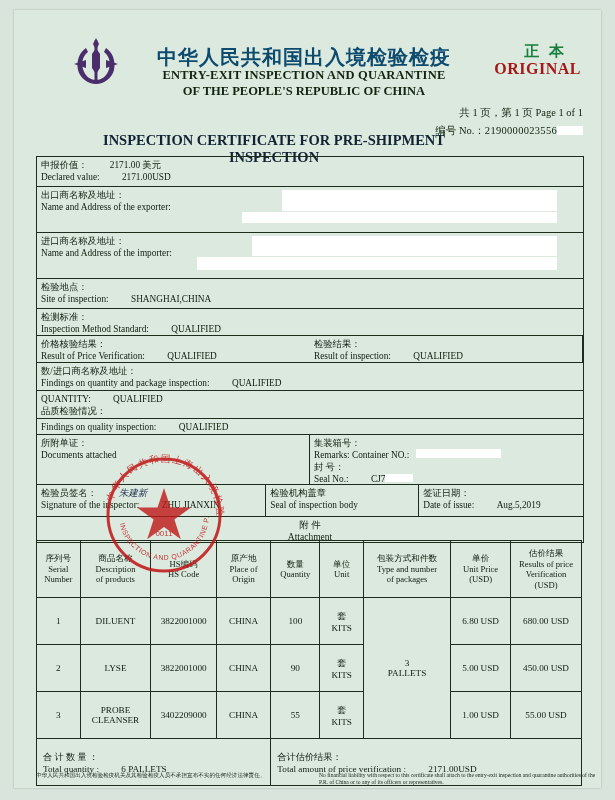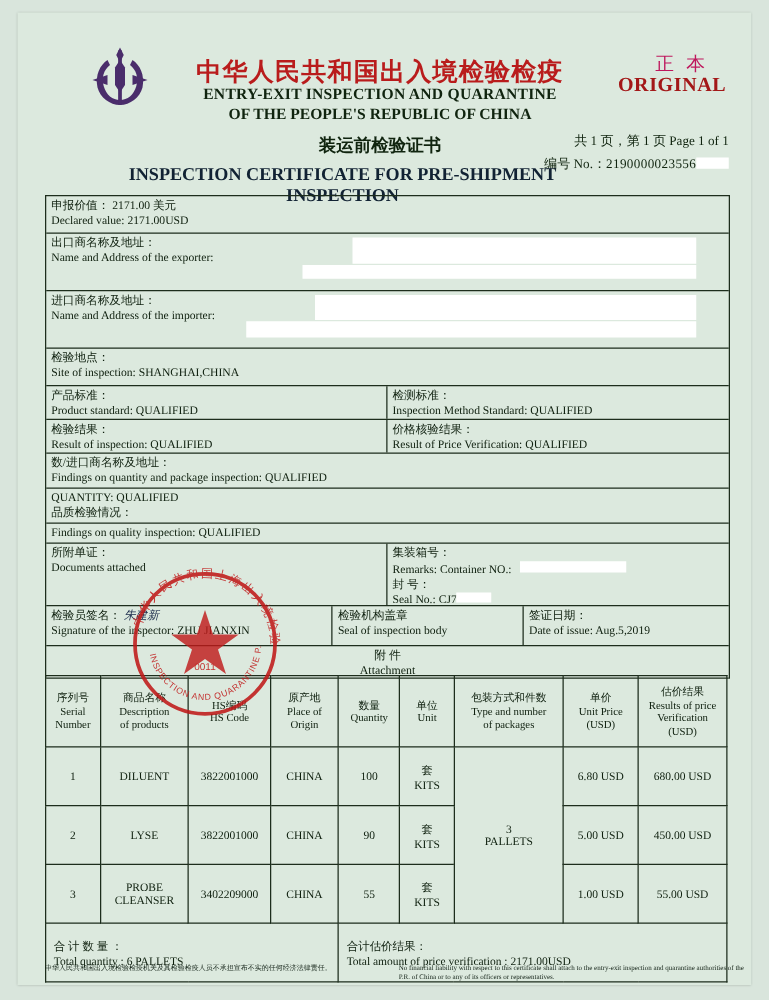--- a/index.html
+++ b/index.html
@@ -40,21 +40,21 @@
   }
   .title-cn {
     position: absolute;
     left: 120px;
     top: 34px;
     width: 340px;
     text-align: center;
     font-size: 20px;
     font-weight: bold;
     letter-spacing: 1px;
-    color: #b91c1c;
+    color: #0c4a6e;
   }
   .title-en1 {
     position: absolute;
     left: 120px;
     top: 58px;
     width: 340px;
     text-align: center;
     font-size: 12.5px;
     font-weight: bold;
     letter-spacing: 0.2px;
@@ -68,22 +68,22 @@
     text-align: center;
     font-size: 12.5px;
     font-weight: bold;
     color: #10240f;
   }
   .original-cn {
     position: absolute;
     right: 34px;
     top: 32px;
     font-size: 15px;
-    font-weight: normal;
-    color: #be185d;
+    font-weight: bold;
+    color: #15803d;
     letter-spacing: 3px;
   }
   .original-en {
     position: absolute;
     right: 20px;
     top: 50px;
     font-size: 16px;
     font-weight: bold;
     color: #a31818;
     letter-spacing: 0.5px;
@@ -149,21 +149,21 @@
     box-sizing: border-box;
   }
   .cell {
     padding: 2px 4px;
     box-sizing: border-box;
     position: relative;
   }
   .cell.vb { border-right: 1.1px solid #1d2d1c; }
   .lbl-cn { font-size: 9.3px; line-height: 12px; }
   .lbl-en { font-size: 9.3px; line-height: 12px; }
-  .inline-val { margin-left: 0; }
+  .inline-val { margin-left: 20px; }
   .whitebox {
     position: absolute;
     background: #ffffff;
   }
   
   .r-declared { height: 30px; }
   .r-exporter { height: 46px; }
   .r-importer { height: 46px; }
   .r-site { height: 30px; }
   .r-std { height: 27px; }
@@ -263,21 +263,20 @@
       <div class="title-en2">OF THE PEOPLE'S REPUBLIC OF CHINA</div>
 
       <div class="original-cn">正 本</div>
       <div class="original-en">ORIGINAL</div>
 
       <div class="pageinfo">共 1 页，第 1 页 Page 1 of 1</div>
       <div class="nobox">
         <span>编号 No.：</span><span class="num">2190000023556</span><span class="redact-inline"></span>
       </div>
 
-      <div class="subtitle-cn">装运前检验证书</div>
       <div class="subtitle-en">INSPECTION CERTIFICATE FOR PRE-SHIPMENT INSPECTION</div>
     </div>
 
     <div class="grid">
 
       <div class="row r-declared">
         <div class="cell" style="width:100%;">
           <div class="lbl-cn">
             <span>申报价值：</span>
             <span class="inline-val">2171.00 美元</span>
@@ -311,48 +310,41 @@
         <div class="cell" style="width:100%;">
           <div class="lbl-cn">检验地点：</div>
           <div class="lbl-en">
             <span>Site of inspection:</span>
             <span class="inline-val">SHANGHAI,CHINA</span>
           </div>
         </div>
       </div>
 
       <div class="row r-std">
-        <div class="cell vb half-l">
-          <div class="lbl-cn">产品标准：</div>
-          <div class="lbl-en">
-            <span>Product standard:</span>
-            <span class="inline-val">QUALIFIED</span>
-          </div>
-        </div>
         <div class="cell half-r">
           <div class="lbl-cn">检测标准：</div>
           <div class="lbl-en">
             <span>Inspection Method Standard:</span>
             <span class="inline-val">QUALIFIED</span>
           </div>
         </div>
       </div>
 
       <div class="row r-res">
+        <div class="cell half-r">
+          <div class="lbl-cn">价格核验结果：</div>
+          <div class="lbl-en">
+            <span>Result of Price Verification:</span>
+            <span class="inline-val">QUALIFIED</span>
+          </div>
+        </div>
         <div class="cell vb half-l">
           <div class="lbl-cn">检验结果：</div>
           <div class="lbl-en">
             <span>Result of inspection:</span>
-            <span class="inline-val">QUALIFIED</span>
-          </div>
-        </div>
-        <div class="cell half-r">
-          <div class="lbl-cn">价格核验结果：</div>
-          <div class="lbl-en">
-            <span>Result of Price Verification:</span>
             <span class="inline-val">QUALIFIED</span>
           </div>
         </div>
       </div>
 
       <div class="row r-qty">
         <div class="cell" style="width:100%;">
           <div class="lbl-cn">数/进口商名称及地址：</div>
           <div class="lbl-en">
             <span>Findings on quantity and package inspection:</span>

